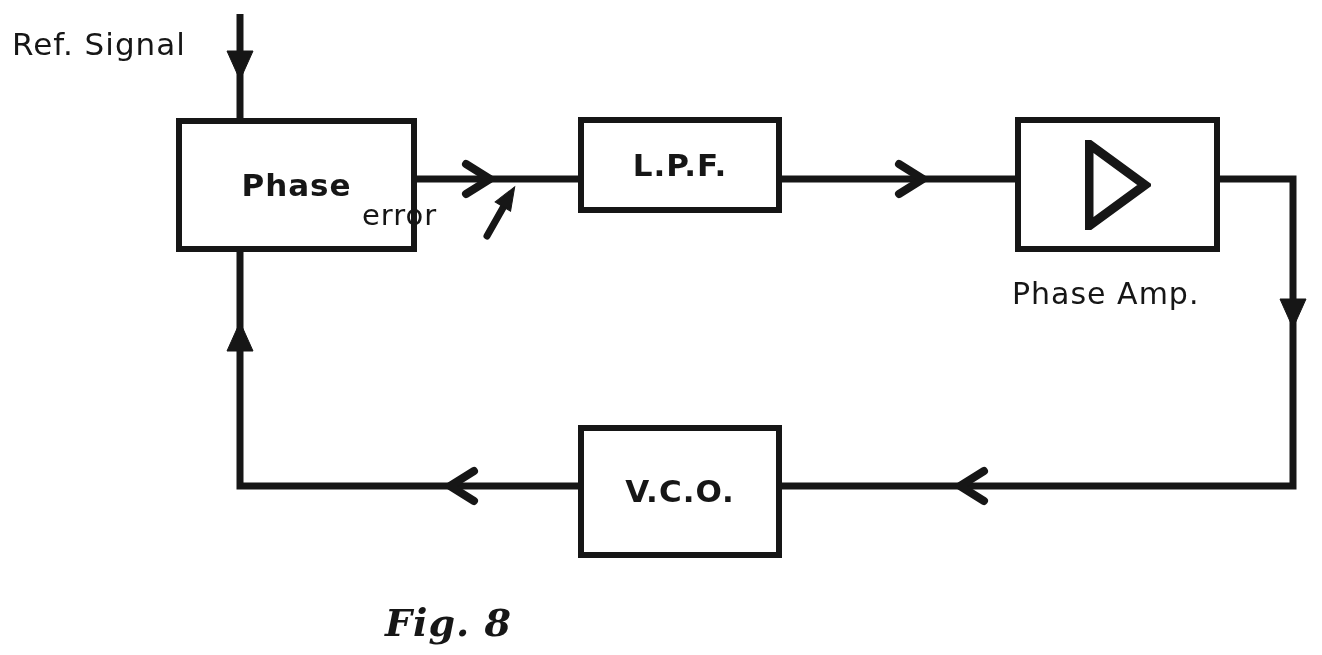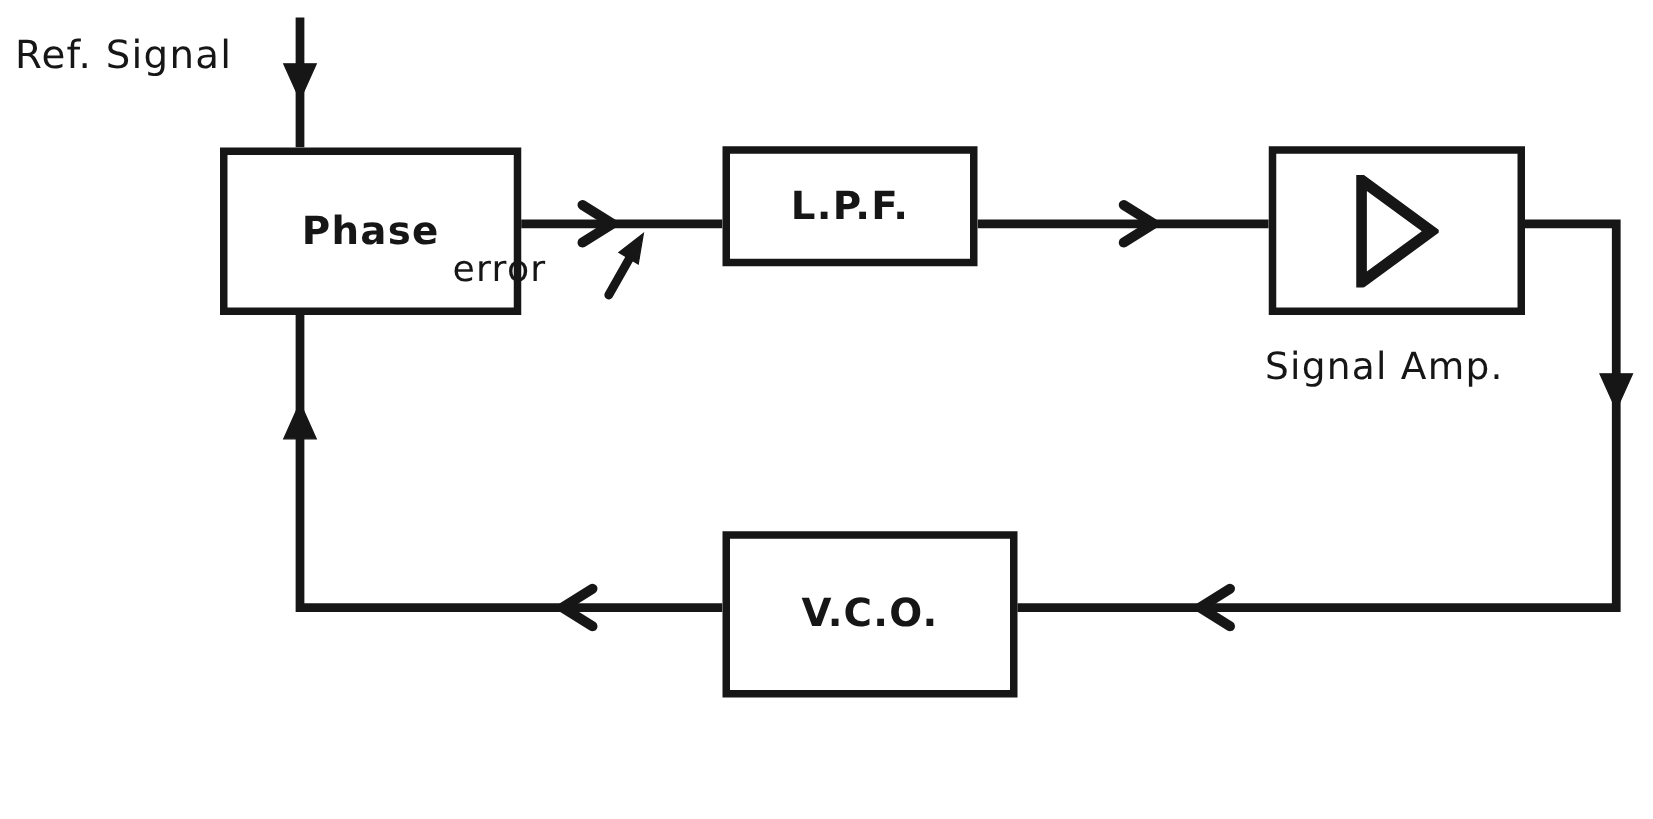--- a/index.html
+++ b/index.html
@@ -128,24 +128,25 @@
   <div class="block" style="left:578px; top:117px; width:204px; height:96px;">
     <div class="block-label">L.P.F.</div>
   </div>
 
   <div class="block" style="left:1015px; top:117px; width:205px; height:135px;">
     <svg class="amp-icon" width="66" height="90" viewBox="0 0 66 90">
       <polygon points="4,4 4,86 60,45" fill="none" stroke="#161616" stroke-width="9" stroke-linejoin="miter"></polygon>
     </svg>
   </div>
 
-  <div class="block" style="left:578px; top:425px; width:236px; height:133px;">
+  <div class="block" style="left:578px; top:425px; width:204px; height:133px;">
     <div class="block-label">V.C.O.</div>
   </div>
 
   <div class="freelabel" id="ref-signal-label">Ref. Signal</div>
   <div class="freelabel" id="error-label-line1">error</div>
-  <div class="freelabel" id="error-amp-label">Signal Amp.</div>
+  <div class="freelabel" id="error-amp-label">Phase Amp.</div>
 
   <div id="caption">
+    <span class="fig-num">Fig. 8</span>
   </div>
 
 </div>
 
 </body></html>

